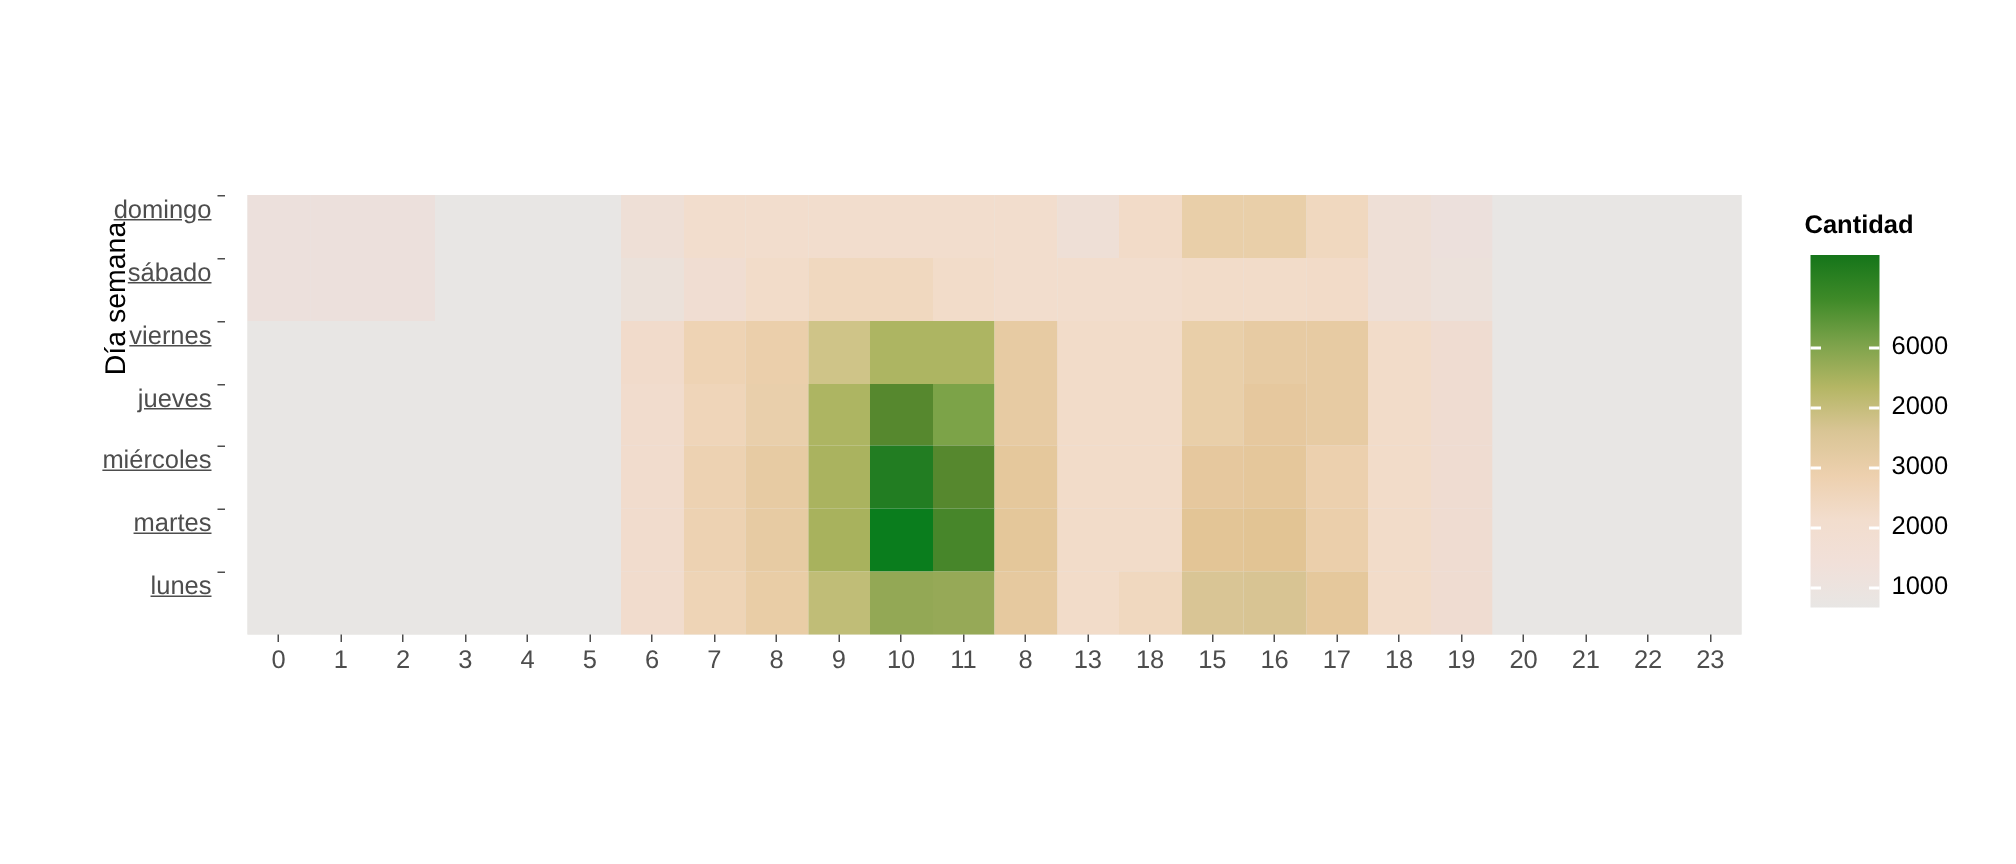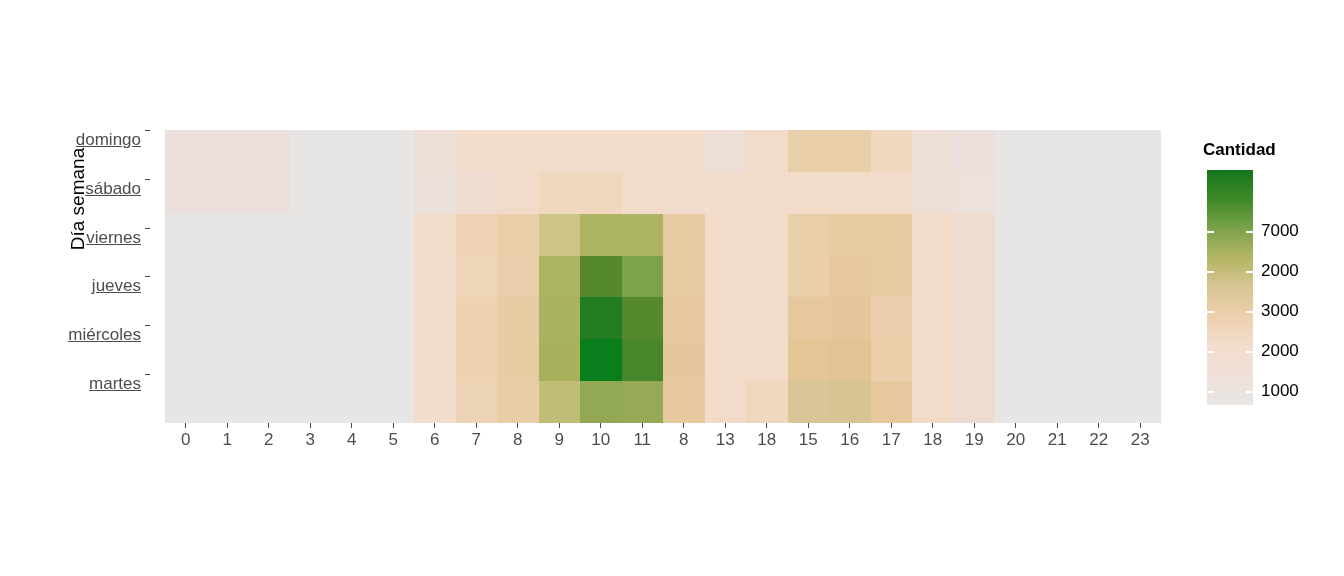--- a/index.html
+++ b/index.html
@@ -214,20 +214,24 @@
       <div class="y-tick">
         <span>jueves</span>
         <span class="y-tick-mark"></span>
       </div>
       <div class="y-tick">
         <span>miércoles</span>
         <span class="y-tick-mark"></span>
       </div>
       <div class="y-tick">
         <span>martes</span>
+        <span class="y-tick-mark"></span>
+      </div>
+      <div class="y-tick">
+        <span>lunes</span>
         <span class="y-tick-mark"></span>
       </div>
     </div>
 
   <div id="plot-panel">
       <div class="heat-row">
         <div class="heat-cell" title="domingo 0h: 280" style="background: rgb(236, 224, 220);"></div>
         <div class="heat-cell" title="domingo 1h: 280" style="background: rgb(236, 224, 220);"></div>
         <div class="heat-cell" title="domingo 2h: 280" style="background: rgb(236, 224, 220);"></div>
         <div class="heat-cell" title="domingo 3h: 120" style="background: rgb(232, 230, 228);"></div>
@@ -511,21 +515,21 @@
       <div class="x-tick-label">23</div>
     </div>
 
   <div id="legend">
     <div id="legend-title">Cantidad</div>
     <div id="legend-body">
       <div id="legend-bar" style="background: linear-gradient(rgb(21, 117, 26), rgb(62, 138, 40), rgb(123, 162, 74), rgb(180, 182, 100), rgb(217, 197, 149), rgb(237, 208, 174), rgb(242, 221, 205), rgb(241, 224, 217), rgb(232, 230, 228));"></div>
     <div class="legend-tick-row" style="top: 62px;">
           <span class="legend-tick-left"></span>
           <span class="legend-tick-right"></span>
-          <span class="legend-tick-label">7000</span>
+          <span class="legend-tick-label">6000</span>
         </div>
         <div class="legend-tick-row" style="top: 102px;">
           <span class="legend-tick-left"></span>
           <span class="legend-tick-right"></span>
           <span class="legend-tick-label">2000</span>
         </div>
         <div class="legend-tick-row" style="top: 142px;">
           <span class="legend-tick-left"></span>
           <span class="legend-tick-right"></span>
           <span class="legend-tick-label">3000</span>

